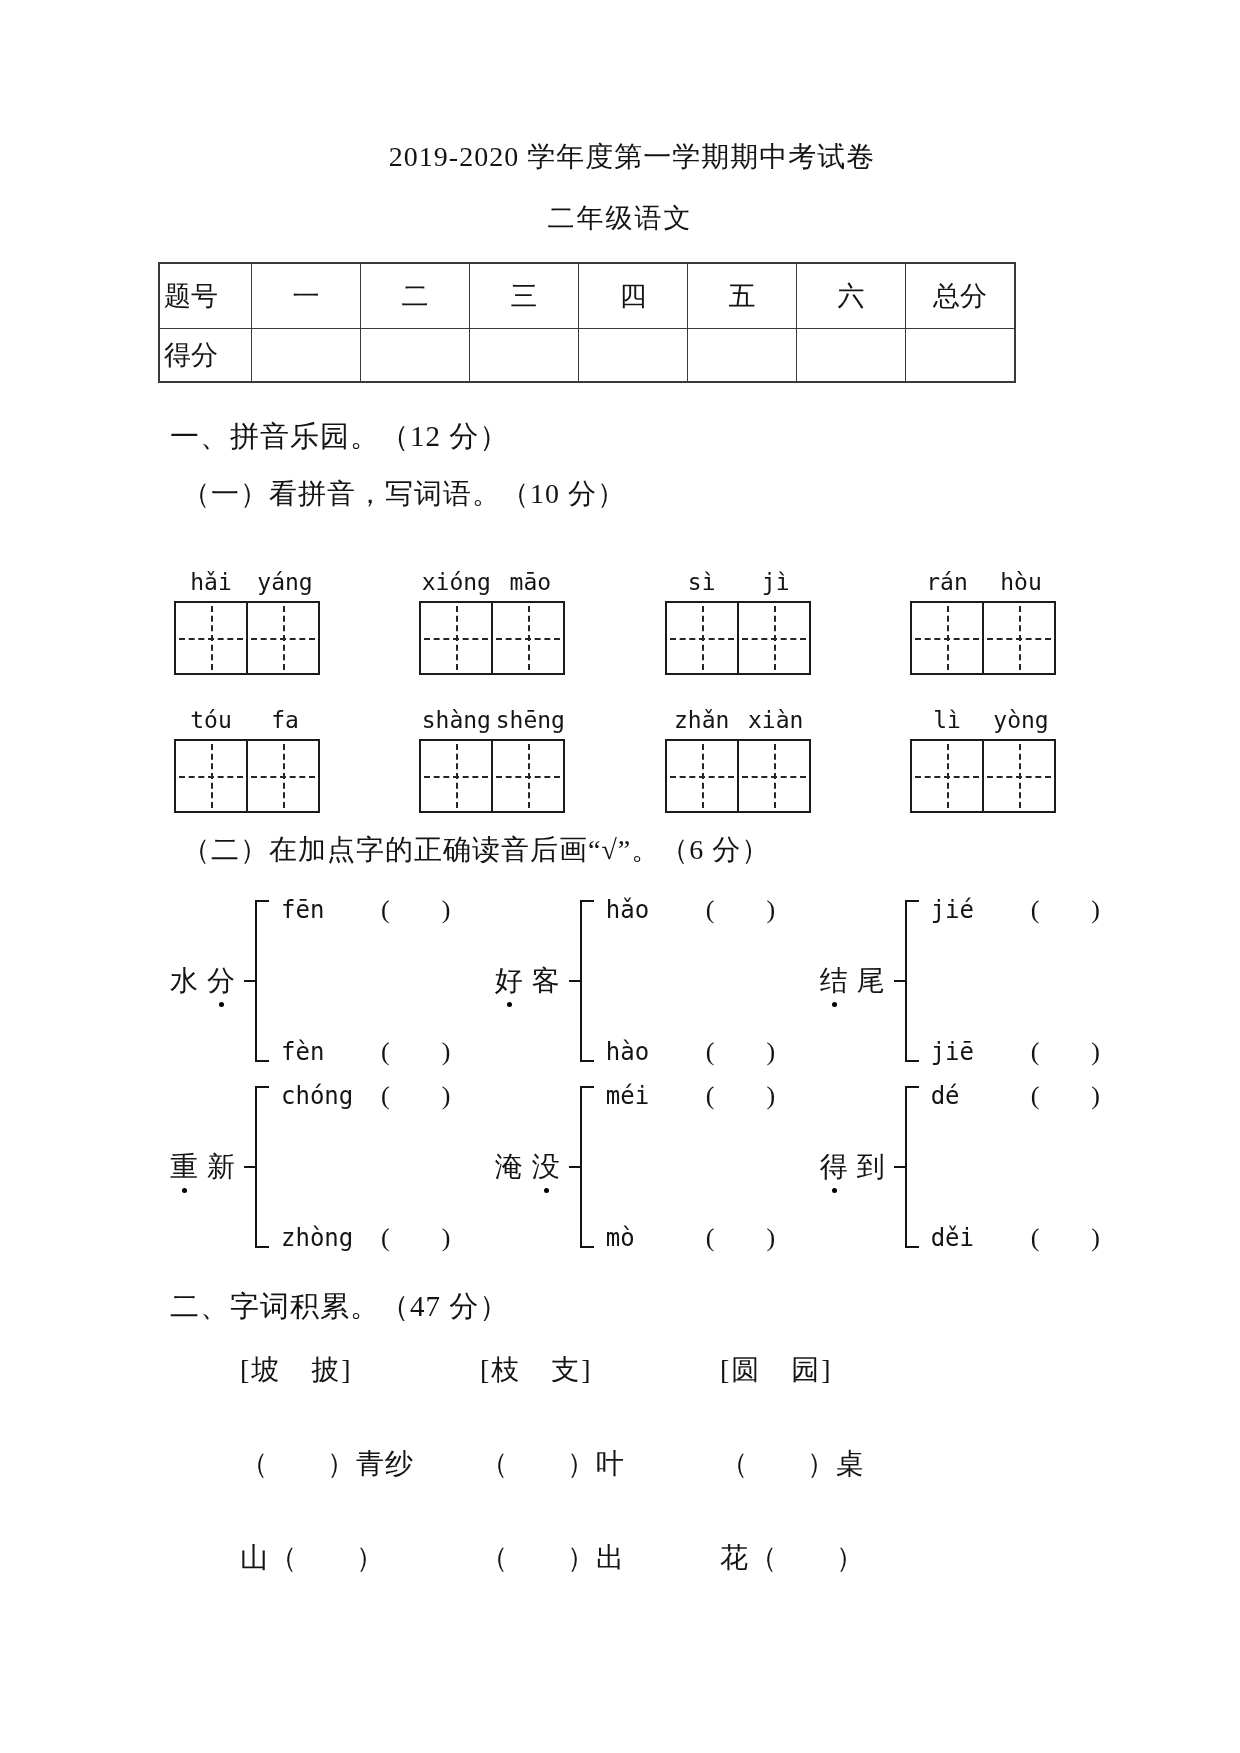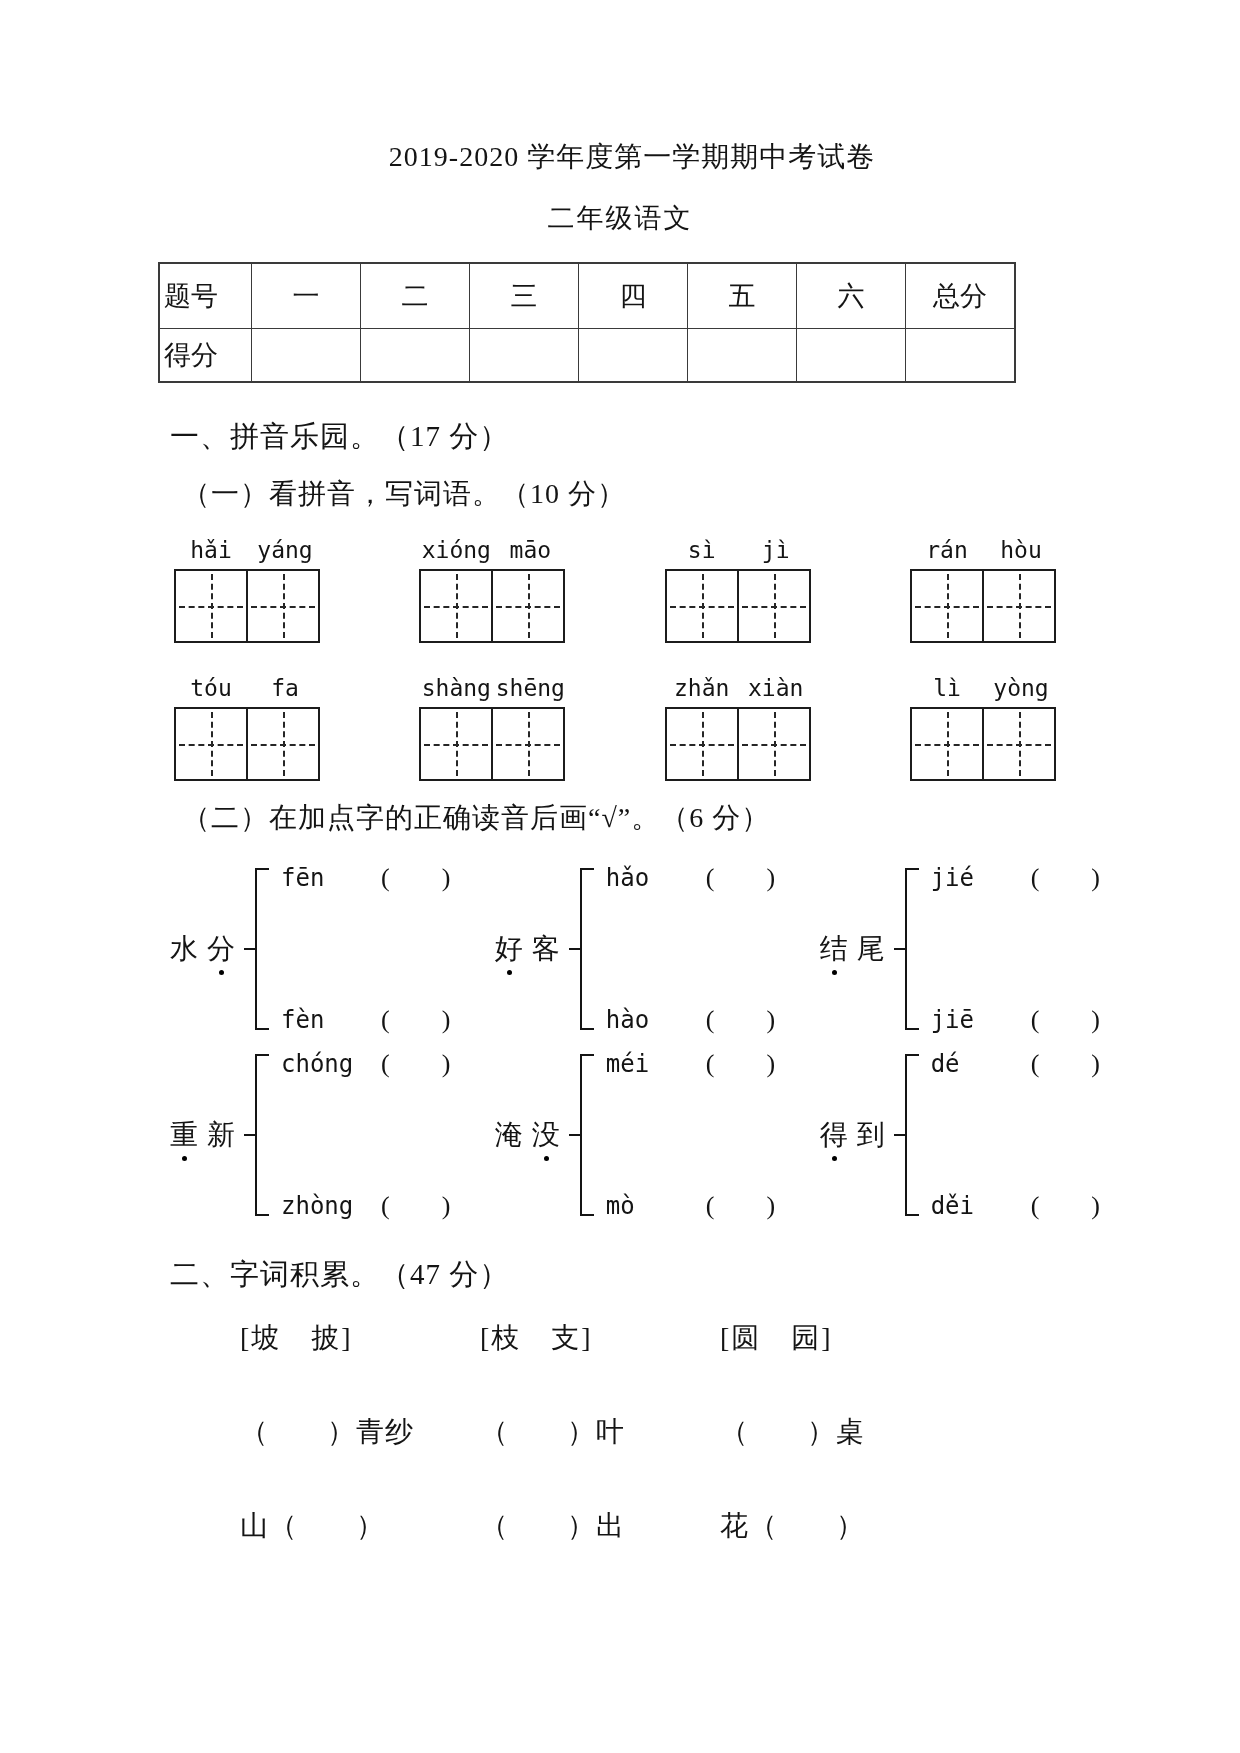--- a/index.html
+++ b/index.html
@@ -19,21 +19,21 @@
   .score-table tr.r2 td { height:50px; }
   .score-table td.lbl { text-align:left; padding-left:4px; width:86px; }
 
   
   .h-sec { margin:34px 0 0 170px; font-size:29px; letter-spacing:1px; }
   .h-sub { margin:18px 0 0 182px; font-size:28px; letter-spacing:1px; }
 
   
   .py-rows { margin-left:174px; width:884px; }
   .py-row { display:flex; justify-content:space-between; }
-  .py-row.first { margin-top:24px; }
+  .py-row.first { margin-top:56px; }
   .py-row.second { margin-top:32px; }
   .py-group { width:148px; }
   .py-labels { display:flex; margin-bottom:6px;
     font-family:"DejaVu Sans Mono","Liberation Mono",monospace; font-size:23px; }
   .py-labels span { width:50%; text-align:center; white-space:nowrap; }
   .tzg { display:flex; }
   .tzg-cell { width:70px; height:70px; border:2px solid #1c1c1c; position:relative; background:#fff; }
   .tzg-cell.c2 { margin-left:-2px; }
   .tzg-cell::before { content:""; position:absolute; top:3px; bottom:3px; left:50%; width:0; border-left:2px dashed #262626; }
   .tzg-cell::after  { content:""; position:absolute; left:3px; right:3px; top:50%; height:0; border-top:2px dashed #262626; }
@@ -87,21 +87,21 @@
       <td></td>
       <td></td>
       <td></td>
       <td></td>
       <td></td>
       <td></td>
     </tr>
   </tbody>
     </table>
 
-  <div class="h-sec">一、拼音乐园。（17 分）</div>
+  <div class="h-sec">一、拼音乐园。（12 分）</div>
   <div class="h-sub">（一）看拼音，写词语。（10 分）</div>
 
   <div class="py-rows">
     <div class="py-row first">
       <div class="py-group">
         <div class="py-labels">
           <span>hǎi</span>
           <span>yáng</span>
         </div>
         <div class="tzg">

